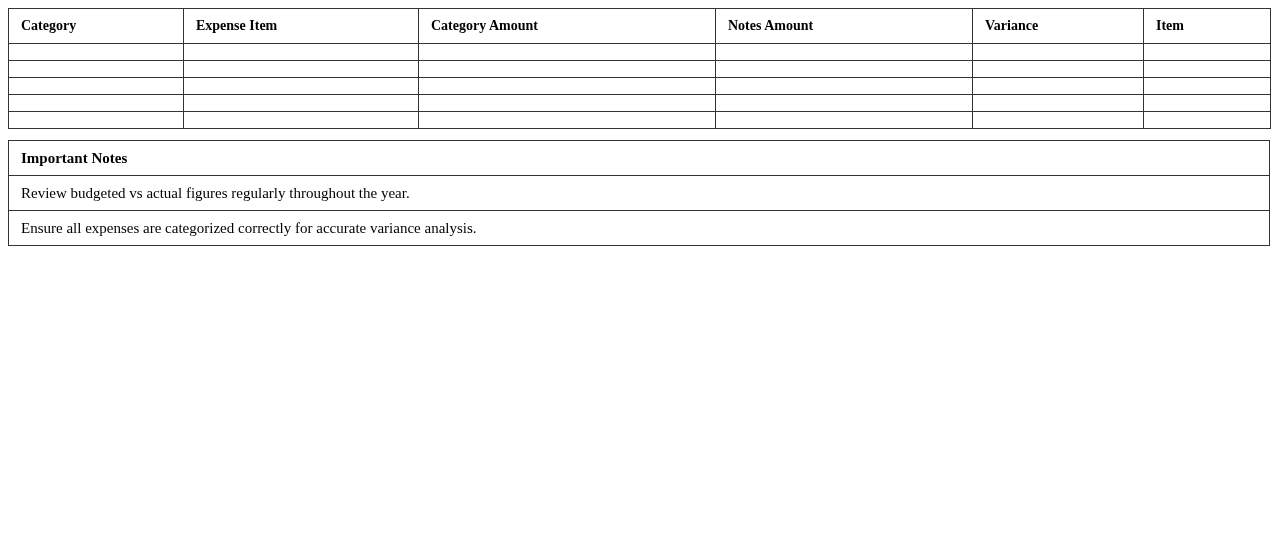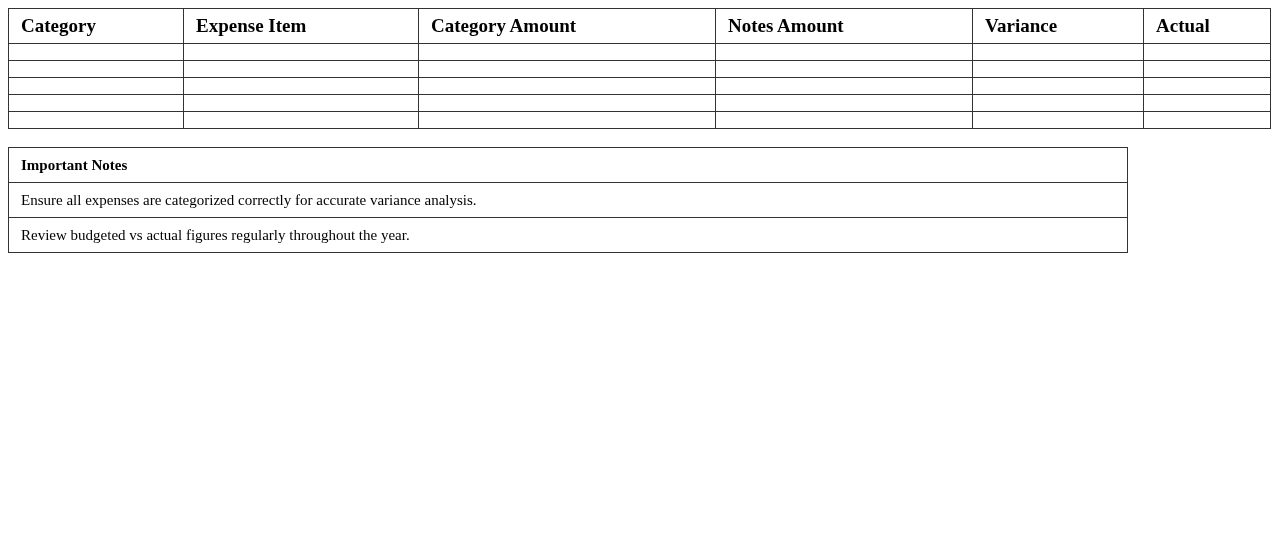--- a/index.html
+++ b/index.html
@@ -11,27 +11,27 @@
     }
     table { border-collapse: collapse; }
     .budget-table {
       position: absolute; left: 8px; top: 8px;
       width: 1262px; table-layout: fixed;
     }
     .budget-table th, .budget-table td {
       border: 1px solid #333;
       padding: 0 12px;
       text-align: left;
-      font-size: 19px;
+      font-size: 14px;
     }
     .budget-table th { height: 34px; font-weight: bold; }
     .budget-table td { height: 16px; }
     .notes-table {
-      position: absolute; left: 8px; top: 147px;
-      width: 1120px; table-layout: fixed;
+      position: absolute; left: 8px; top: 140px;
+      width: 1262px; table-layout: fixed;
     }
     .notes-table th, .notes-table td {
       border: 1px solid #333;
       padding: 0 12px;
       text-align: left;
       font-size: 15px;
       height: 34px;
     }
     .notes-table th { font-weight: bold; }
   </style>
@@ -47,21 +47,21 @@
     <col style="width:171px">
     <col style="width:127px">
   </colgroup>
   <thead>
     <tr>
       <th>Category</th>
       <th>Expense Item</th>
       <th>Category Amount</th>
       <th>Notes Amount</th>
       <th>Variance</th>
-      <th>Actual</th>
+      <th>Item</th>
     </tr>
   </thead>
   <tbody>
     <tr>
       <td></td>
       <td></td>
       <td></td>
       <td></td>
       <td></td>
       <td></td>
@@ -102,19 +102,19 @@
 </table>
 
 <table class="notes-table">
   <thead>
     <tr>
       <th>Important Notes</th>
     </tr>
   </thead>
   <tbody>
     <tr>
-      <td>Ensure all expenses are categorized correctly for accurate variance analysis.</td>
+      <td>Review budgeted vs actual figures regularly throughout the year.</td>
     </tr>
     <tr>
-      <td>Review budgeted vs actual figures regularly throughout the year.</td>
+      <td>Ensure all expenses are categorized correctly for accurate variance analysis.</td>
     </tr>
   </tbody>
 </table>
 
 </body></html>

